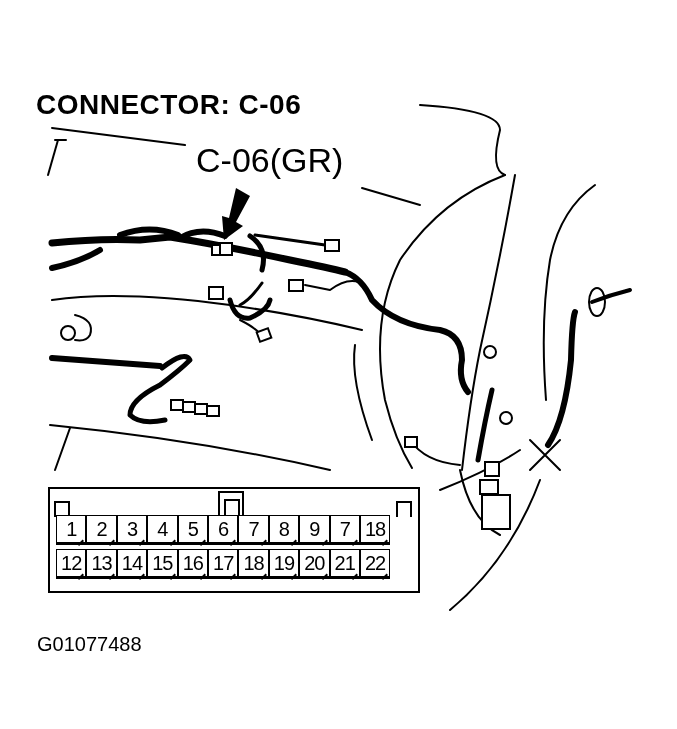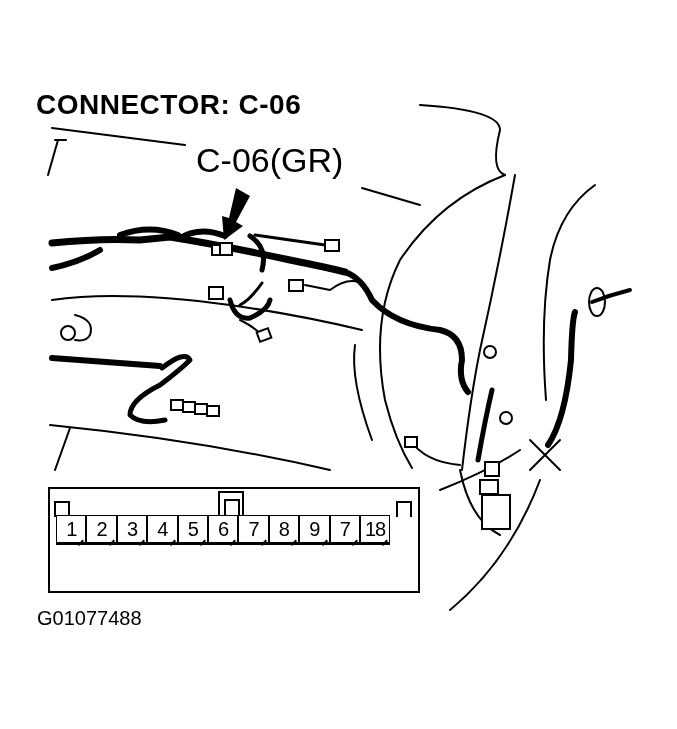--- a/index.html
+++ b/index.html
@@ -1,19 +1,19 @@
 <!DOCTYPE html>
 <html><head>
   <meta charset="utf-8">
   <style>
     html, body { margin: 0; padding: 0; background: #ffffff; }
     body { width: 677px; height: 729px; position: relative; overflow: hidden; font-family: "Liberation Sans", sans-serif; color: #000; }
     .title { position: absolute; left: 36px; top: 68px; font-size: 28px; font-weight: bold; letter-spacing: 0.5px; line-height: 1; white-space: nowrap; margin-top: 23px; }
     .callout { position: absolute; left: 196px; top: 143px; font-size: 34px; font-weight: normal; line-height: 1; white-space: nowrap; text-align: right; }
-    .footer-id { position: absolute; left: 37px; top: 608px; font-size: 20px; font-weight: normal; line-height: 1; }
+    .footer-id { position: absolute; left: 37px; top: 634px; font-size: 20px; font-weight: normal; line-height: 1; }
     svg.drawing { position: absolute; left: 0; top: 0; }
     .connector { position: absolute; left: 48px; top: 487px; width: 372px; height: 106px; border: 2px solid #000; box-sizing: border-box; background: #fff; }
     .tab-left { position: absolute; left: 4px; top: 12px; width: 12px; height: 14px; border: 2px solid #000; border-bottom: none; }
     .tab-right { position: absolute; right: 6px; top: 12px; width: 12px; height: 14px; border: 2px solid #000; border-bottom: none; }
     .key { position: absolute; left: 168px; top: 2px; width: 22px; height: 22px; border: 2px solid #000; border-bottom: none; }
     .key-inner { position: absolute; left: 4px; top: 6px; width: 12px; height: 14px; border: 2px solid #000; border-bottom: none; }
     .row { position: absolute; left: 6px; display: flex; }
     .row.r1 { top: 26px; }
     .row.r2 { top: 60px; }
     .pin { position: relative; width: 30.4px; height: 30px; border: 1.5px solid #000; border-bottom-width: 3px; box-sizing: border-box; font-size: 20px; display: flex; align-items: center; justify-content: center; letter-spacing: -1px; background: #fff; }
@@ -108,15 +108,28 @@
     <div class="pin">3</div>
     <div class="pin">4</div>
     <div class="pin">5</div>
     <div class="pin">6</div>
     <div class="pin">7</div>
     <div class="pin">8</div>
     <div class="pin">9</div>
     <div class="pin">7</div>
     <div class="pin">18</div>
   </div>
+  <div class="row r2">
+    <div class="pin">12</div>
+    <div class="pin">13</div>
+    <div class="pin">14</div>
+    <div class="pin">15</div>
+    <div class="pin">16</div>
+    <div class="pin">17</div>
+    <div class="pin">18</div>
+    <div class="pin">19</div>
+    <div class="pin">20</div>
+    <div class="pin">21</div>
+    <div class="pin">22</div>
+  </div>
 </div>
 
 <div class="footer-id">G01077488</div>
 
 </body></html>

